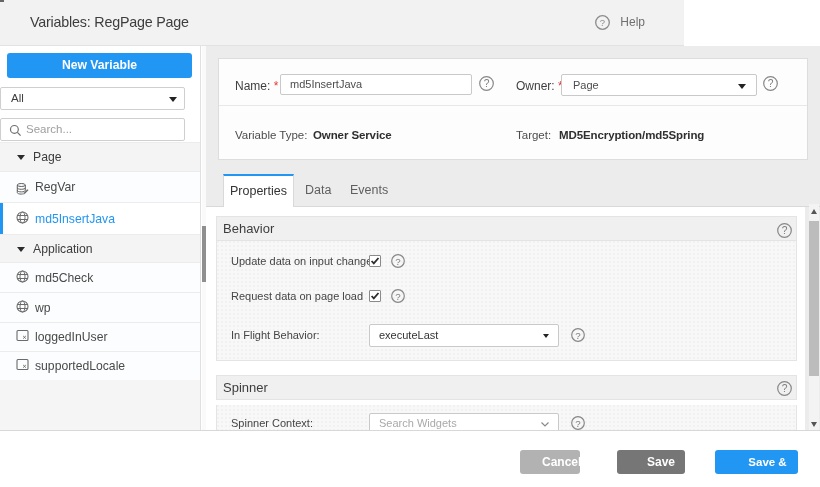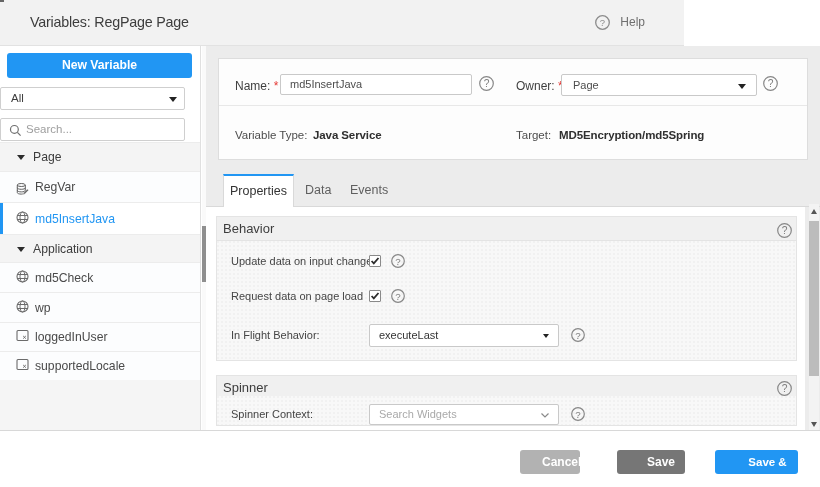--- a/index.html
+++ b/index.html
@@ -165,21 +165,21 @@
           <text x="7.5" y="11.2" text-anchor="middle" font-size="10.3" fill="#7d7d7d" font-family="Liberation Sans">?</text>
         </svg>
       <div class="lbl" style="left:297px; top:20px;">Owner: <span class="red">*</span></div>
       <div class="inp" style="left:342px; top:15px; width:196px; height:22px; line-height:20px; padding-left:11px;">Page<span style="position:absolute; right:10px; top:9px; width:0; height:0; border-left:4px solid transparent; border-right:4px solid transparent; border-top:5px solid #222;"></span></div>
       <svg class="qm" style="left:544px; top:17px;" width="15" height="15" viewBox="0 0 15 15">
           <circle cx="7.5" cy="7.5" r="6.8" fill="none" stroke="#878787" stroke-width="1.2"></circle>
           <text x="7.5" y="11.2" text-anchor="middle" font-size="10.3" fill="#7d7d7d" font-family="Liberation Sans">?</text>
         </svg>
       <div class="div"></div>
       <div class="lbl" style="left:16px; top:70px; color:#4d4d4d; font-size:11.5px;">Variable Type:</div>
-      <div class="lbl" style="left:94px; top:70px; color:#2f2f2f; font-weight:bold; font-size:11.5px; letter-spacing:-0.1px;">Java Service</div>
+      <div class="lbl" style="left:94px; top:70px; color:#2f2f2f; font-weight:bold; font-size:11.5px; letter-spacing:-0.1px;">Owner Service</div>
       <div class="lbl" style="left:297px; top:70px; color:#4d4d4d; font-size:11.5px;">Target:</div>
       <div class="lbl" style="left:340px; top:70px; color:#2f2f2f; font-weight:bold; font-size:11.5px; letter-spacing:-0.1px;">MD5Encryption/md5Spring</div>
     </div>
   </div>
 
   <div id="tabs" class="abs">
     <div id="tab-active">Properties</div>
     <div class="tab" style="left:99px;">Data</div>
     <div class="tab" style="left:144px;">Events</div>
   </div>
@@ -217,21 +217,21 @@
           <text x="7" y="10.6" text-anchor="middle" font-size="9.8" fill="#7d7d7d" font-family="Liberation Sans">?</text>
         </svg>
     </div>
 
     <div class="sect-h" style="top:168px;">Spinner
       <svg class="qm" style="right:4px; top:5px;" width="15" height="15" viewBox="0 0 15 15">
           <circle cx="7.5" cy="7.5" r="6.8" fill="none" stroke="#878787" stroke-width="1.2"></circle>
           <text x="7.5" y="11.2" text-anchor="middle" font-size="10.3" fill="#7d7d7d" font-family="Liberation Sans">?</text>
         </svg>
     </div>
-    <div class="sect-b" style="top:189px; height:30px;padding-left:28px;">
+    <div class="sect-b" style="top:198px; height:30px;padding-left:28px;">
       <div class="prow" style="left:14px; top:12px;">Spinner Context:</div>
       <div class="inp" style="left:152px; top:8px; width:190px; height:21px; line-height:19px; padding-left:9px; color:#a9a9a9;">Search Widgets<svg style="position:absolute; right:8px; top:7px;" width="10" height="7" viewBox="0 0 10 7">
             <path d="M1.5 1.5 L5 5 L8.5 1.5" fill="none" stroke="#8a8a8a" stroke-width="1.2"></path>
           </svg></div>
       <svg class="qm" style="left:354px; top:11px;" width="14" height="14" viewBox="0 0 14 14">
           <circle cx="7" cy="7" r="6.3" fill="none" stroke="#878787" stroke-width="1.2"></circle>
           <text x="7" y="10.6" text-anchor="middle" font-size="9.8" fill="#7d7d7d" font-family="Liberation Sans">?</text>
         </svg>
     </div>
   </div>

